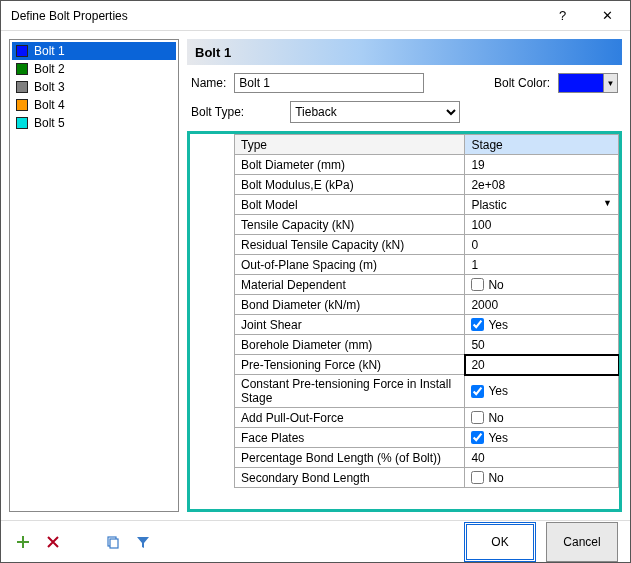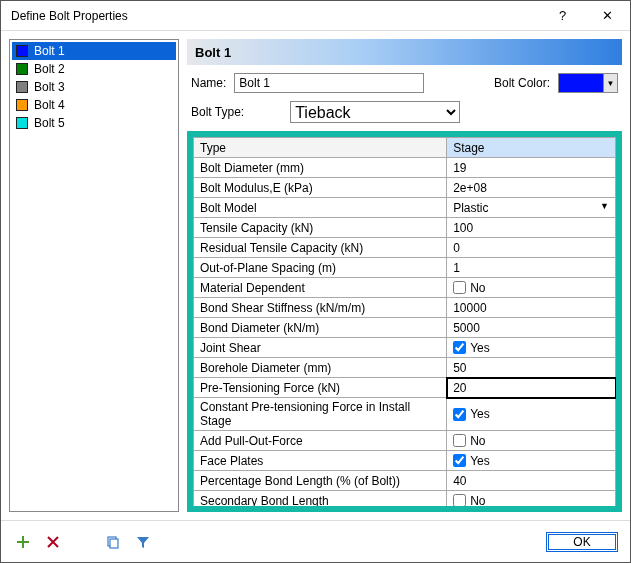--- a/index.html
+++ b/index.html
@@ -106,29 +106,30 @@
     display: inline-flex;
     align-items: stretch;
   }
   .color-btn .color { flex: 1; background: #0010ff; }
   .color-btn .arrow {
     width: 14px; background: #e6e6e6; border-left: 1px solid #888;
     display: flex; align-items: center; justify-content: center; font-size: 8px;
   }
   select.combo {
     height: 22px;
-    font-size: 16px;
+    font-size: 12px;
     font-family: inherit;
     border: 1px solid #888;
     background: #fff;
   }
   .grid-wrap {
     flex: 1;
-    border: 6px solid #14b8a6;
+    border: 3px solid #14b8a6;
     overflow: auto;
+    padding-left: 44px;
   }
   table.grid {
     width: 100%;
     border-collapse: collapse;
     font-size: 12px;
   }
   table.grid th, table.grid td {
     border: 1px solid #aaa;
     padding: 2px 6px;
     text-align: left;
@@ -162,21 +163,21 @@
     height: 42px;
     border-top: 1px solid #ddd;
     display: flex;
     align-items: center;
     padding: 0 12px;
     gap: 10px;
   }
   .footer .spacer { flex: 1; }
   .btn {
     min-width: 72px;
-    height: 20px;
+    height: 40px;
     border: 1px solid #888;
     background: #e9e9e9;
     font-size: 12px;
     font-family: inherit;
     padding: 0 10px;
   }
   .btn.primary {
     border: 1px solid #0a64d8;
     background: #fff;
     outline: 1px solid #0a64d8;
@@ -278,26 +279,22 @@
               <tr>
                 <td>Material Dependent</td>
                 <td>
                   <div class="cell-check">
                     <input type="checkbox" style="">
                     <span>No</span>
                   </div>
                 </td>
               </tr>
               <tr>
-                <td>Bond Shear Stiffness (kN/m/m)</td>
-                <td>10000</td>
-              </tr>
-              <tr>
                 <td>Bond Diameter (kN/m)</td>
-                <td>5000</td>
+                <td>2000</td>
               </tr>
               <tr>
                 <td>Joint Shear</td>
                 <td>
                   <div class="cell-check">
                     <input type="checkbox" checked="" style="">
                     <span>Yes</span>
                   </div>
                 </td>
               </tr>
@@ -373,14 +370,15 @@
           <rect x="5" y="5" width="8" height="9" fill="#fff" stroke="#3a7bc8" stroke-width="1.2"></rect>
         </svg>
     </div>
     <div class="icon-btn">
       <svg width="16" height="16" viewBox="0 0 16 16">
           <path d="M2 3h12l-5 6v5l-2-1V9z" fill="#3a7bc8"></path>
         </svg>
     </div>
     <div class="spacer"></div>
     <button class="btn primary">OK</button>
+    <button class="btn">Cancel</button>
   </div>
 </div>
 
 </body></html>

